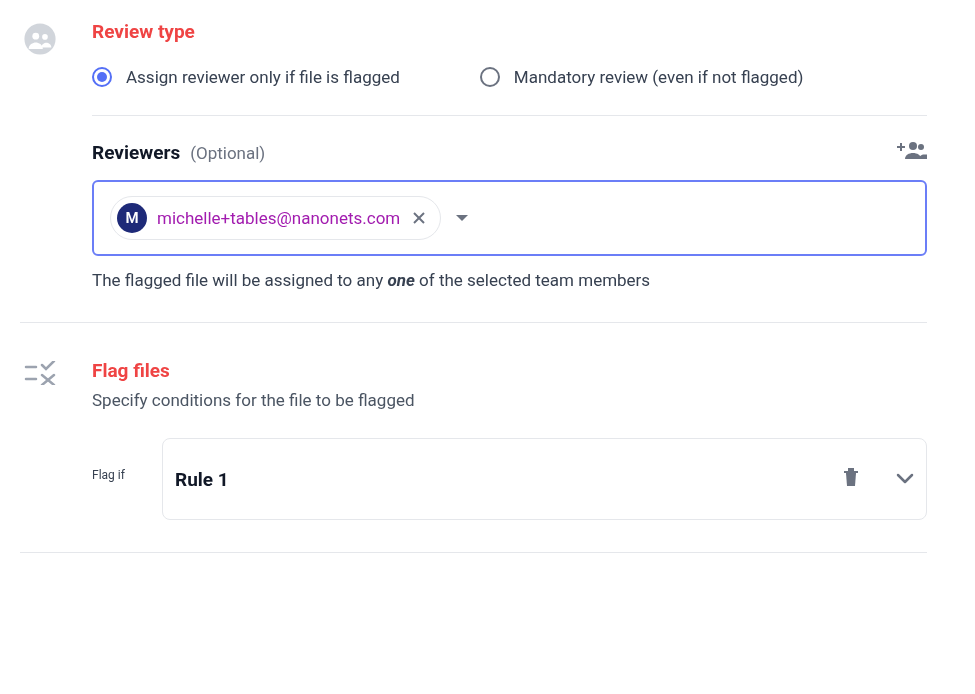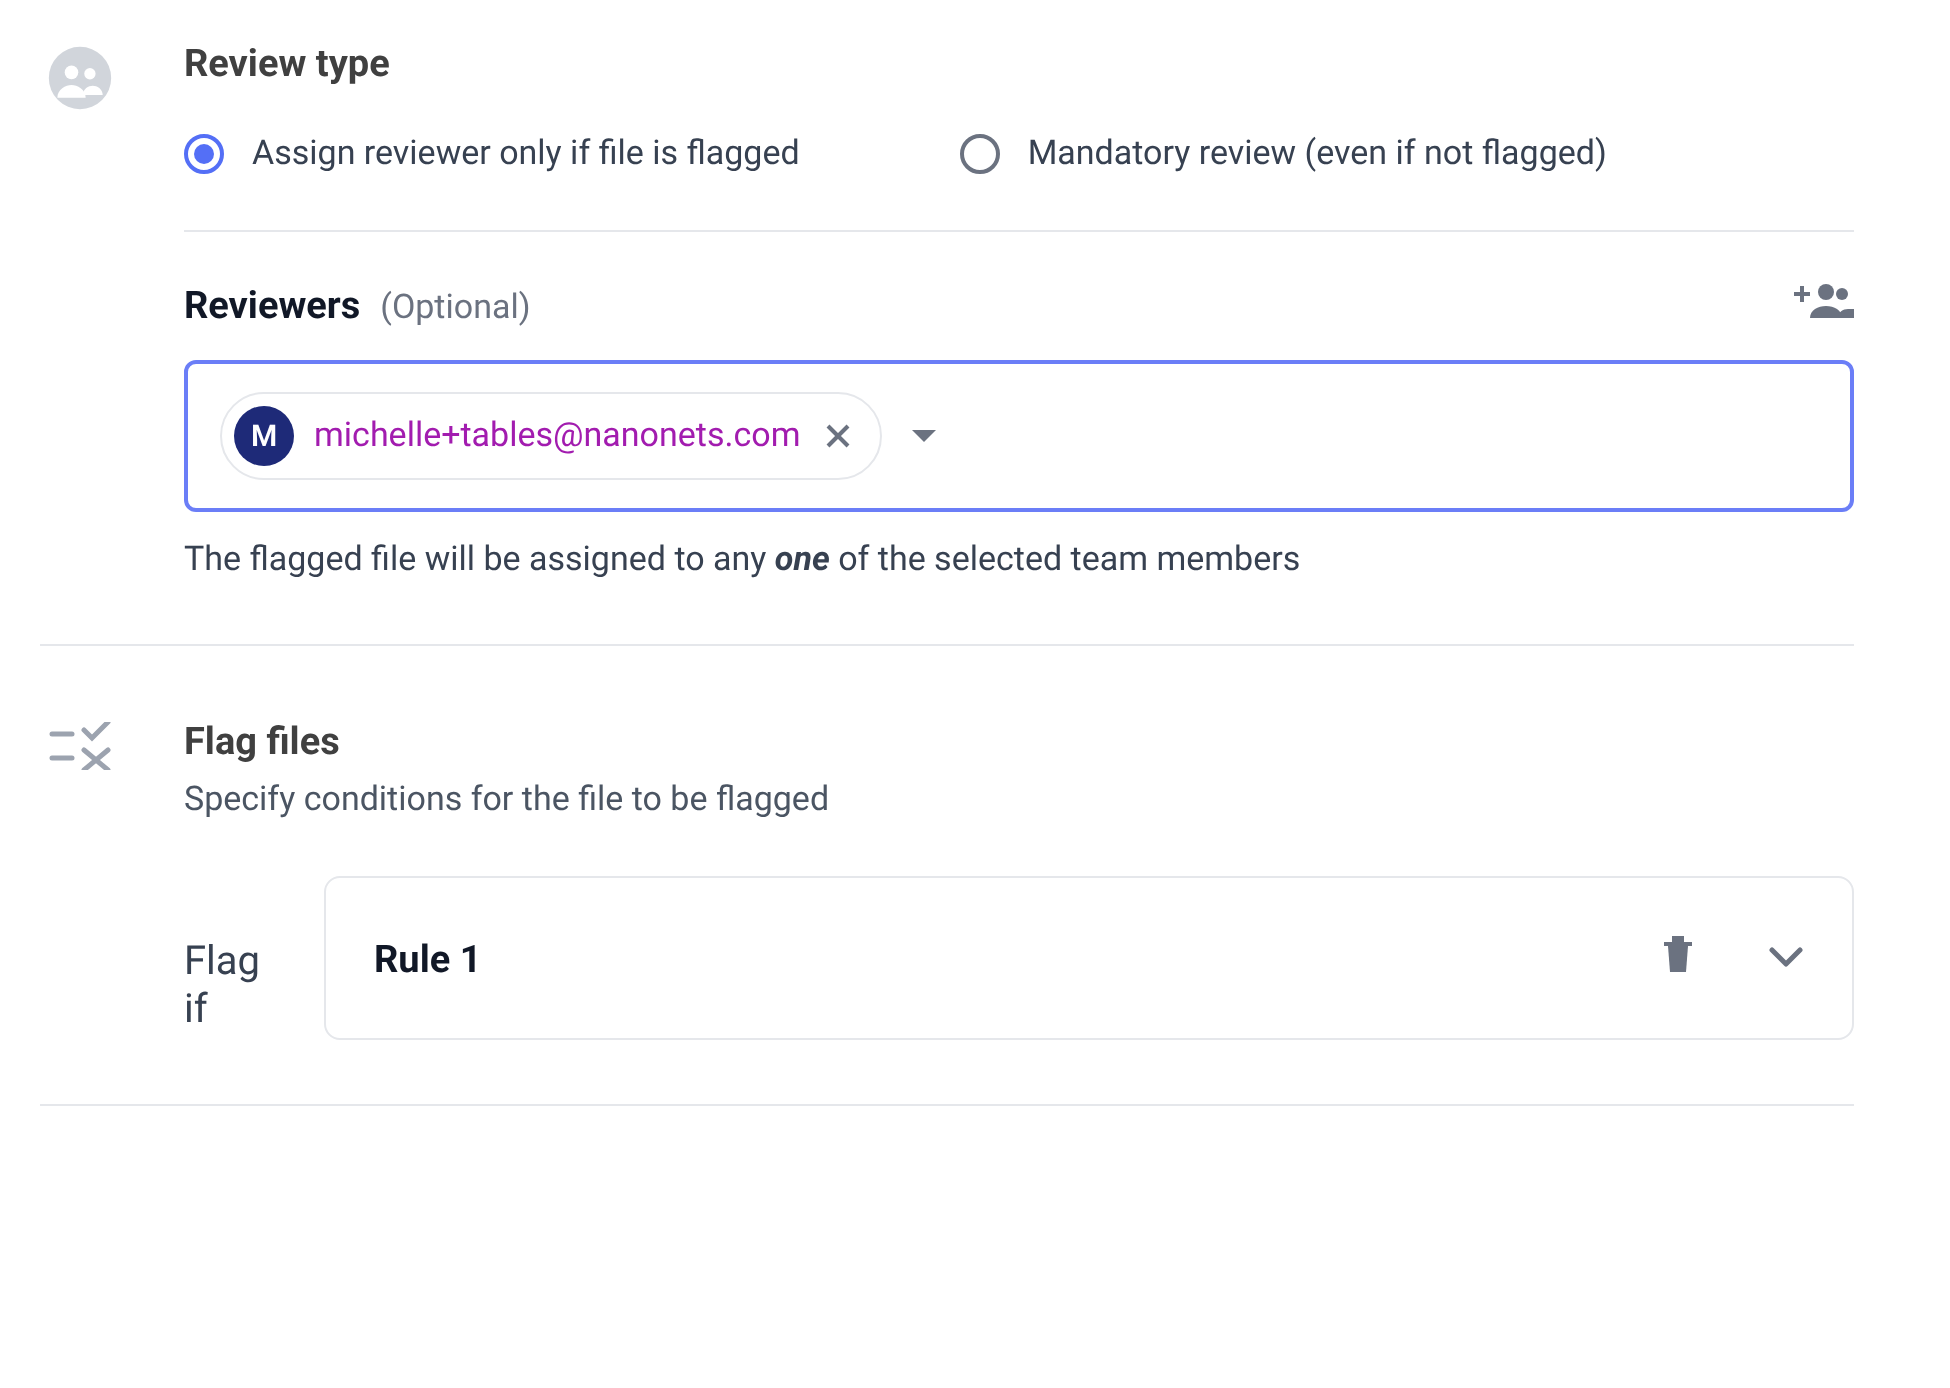--- a/index.html
+++ b/index.html
@@ -23,21 +23,21 @@
     justify-content: center;
     padding-top: 2px;
   }
   .content-col {
     flex: 1;
     min-width: 0;
   }
   .section-title {
     font-size: 19px;
     font-weight: 700;
-    color: #404040;
+    color: #ef4444;
     margin: 0 0 24px 0;
   }
   .radios {
     display: flex;
     gap: 80px;
     align-items: center;
     margin-bottom: 28px;
   }
   .radio-option {
     display: flex;
@@ -163,31 +163,31 @@
     font-size: 17px;
     color: #4b5563;
     margin: 8px 0 28px 0;
   }
   .rule-row {
     display: flex;
     gap: 20px;
     align-items: flex-start;
   }
   .flag-if-label {
-    font-size: 20px;
+    font-size: 12px;
     color: #374151;
     padding-top: 30px;
     width: 50px;
     flex: 0 0 50px;
   }
   .rule-card {
     flex: 1;
     border: 1px solid #e5e7eb;
     border-radius: 8px;
-    padding: 28px 24px;
+    padding: 28px 12px;
     display: flex;
     align-items: center;
     justify-content: space-between;
   }
   .rule-title {
     font-size: 19px;
     font-weight: 700;
     color: #111827;
   }
   .rule-actions {

